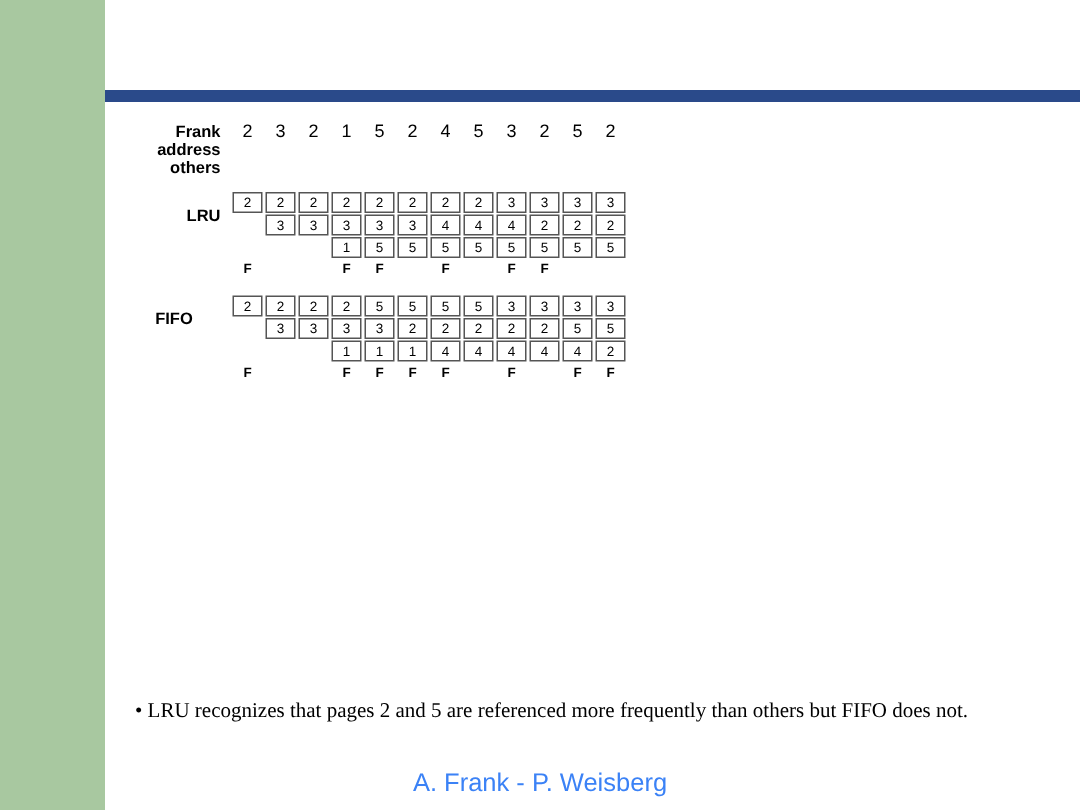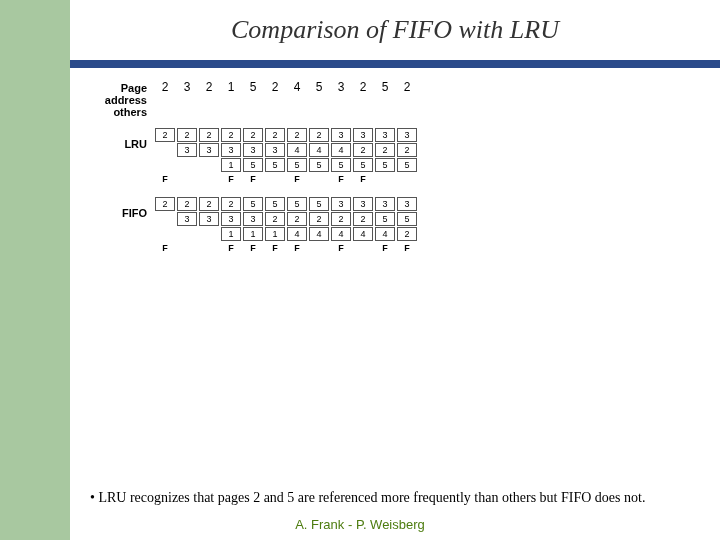--- a/index.html
+++ b/index.html
@@ -138,21 +138,21 @@
       font-size: 9px;
       font-family: Arial, sans-serif;
       font-weight: bold;
       color: #000;
     }
 
     
     .bullet-area {
       position: absolute;
       left: 70px;
-      bottom: 32px;
+      bottom: 55px;
       right: 10px;
       padding: 0 20px;
     }
 
     .bullet-text {
       font-size: 14px;
       font-family: 'Times New Roman', Times, serif;
       line-height: 1.4;
       color: #000;
     }
@@ -182,44 +182,41 @@
       display: flex;
       align-items: center;
       justify-content: center;
       font-size: 20px;
       font-family: Arial, sans-serif;
       font-weight: bold;
       color: #000;
     }
 
     .footer-credit {
-      font-size: 13px;
-      font-family: Arial, sans-serif;
-      color: #4d7c0f;
+      font-size: 17px;
+      font-family: Arial, sans-serif;
+      color: #3b82f6;
     }
   </style>
 </head>
 <body>
 
 <div class="slide-container">
 
   <div class="left-bar"></div>
 
-  <div class="title-area">
-    <span class="title-text">Comparison of FIFO with LRU</span>
-  </div>
 
   <div class="blue-divider"></div>
 
   <div class="content-area">
     <div class="diagram">
 
       <div class="diagram-row">
         <div class="row-label">
-          <div>Page address</div>
+          <div>Frank address</div>
           <div>others</div>
         </div>
         <div class="stream-row" id="stream-row">
             <span class="stream-num">2</span>
             <span class="stream-num">3</span>
             <span class="stream-num">2</span>
             <span class="stream-num">1</span>
             <span class="stream-num">5</span>
             <span class="stream-num">2</span>
             <span class="stream-num">4</span>
@@ -303,21 +300,21 @@
             <div class="frame-col">
               <div class="frame-cell" style="border-color: rgb(85, 85, 85);">3</div>
               <div class="frame-cell" style="border-color: rgb(85, 85, 85);">2</div>
               <div class="frame-cell" style="border-color: rgb(85, 85, 85);">5</div>
               <div class="frame-fault"></div>
             </div>
           </div>
       </div>
 
       <div class="diagram-row">
-        <div class="row-label" style="padding-top:10px;">FIFO</div>
+        <div class="row-label" style="padding-top:10px;text-align:center;">FIFO</div>
         <div class="frames-row" id="fifo-frames">
             <div class="frame-col">
               <div class="frame-cell" style="border-color: rgb(85, 85, 85);">2</div>
               <div class="frame-cell" style="border-color: transparent;"></div>
               <div class="frame-cell" style="border-color: transparent;"></div>
               <div class="frame-fault">F</div>
             </div>
             <div class="frame-col">
               <div class="frame-cell" style="border-color: rgb(85, 85, 85);">2</div>
               <div class="frame-cell" style="border-color: rgb(85, 85, 85);">3</div>

